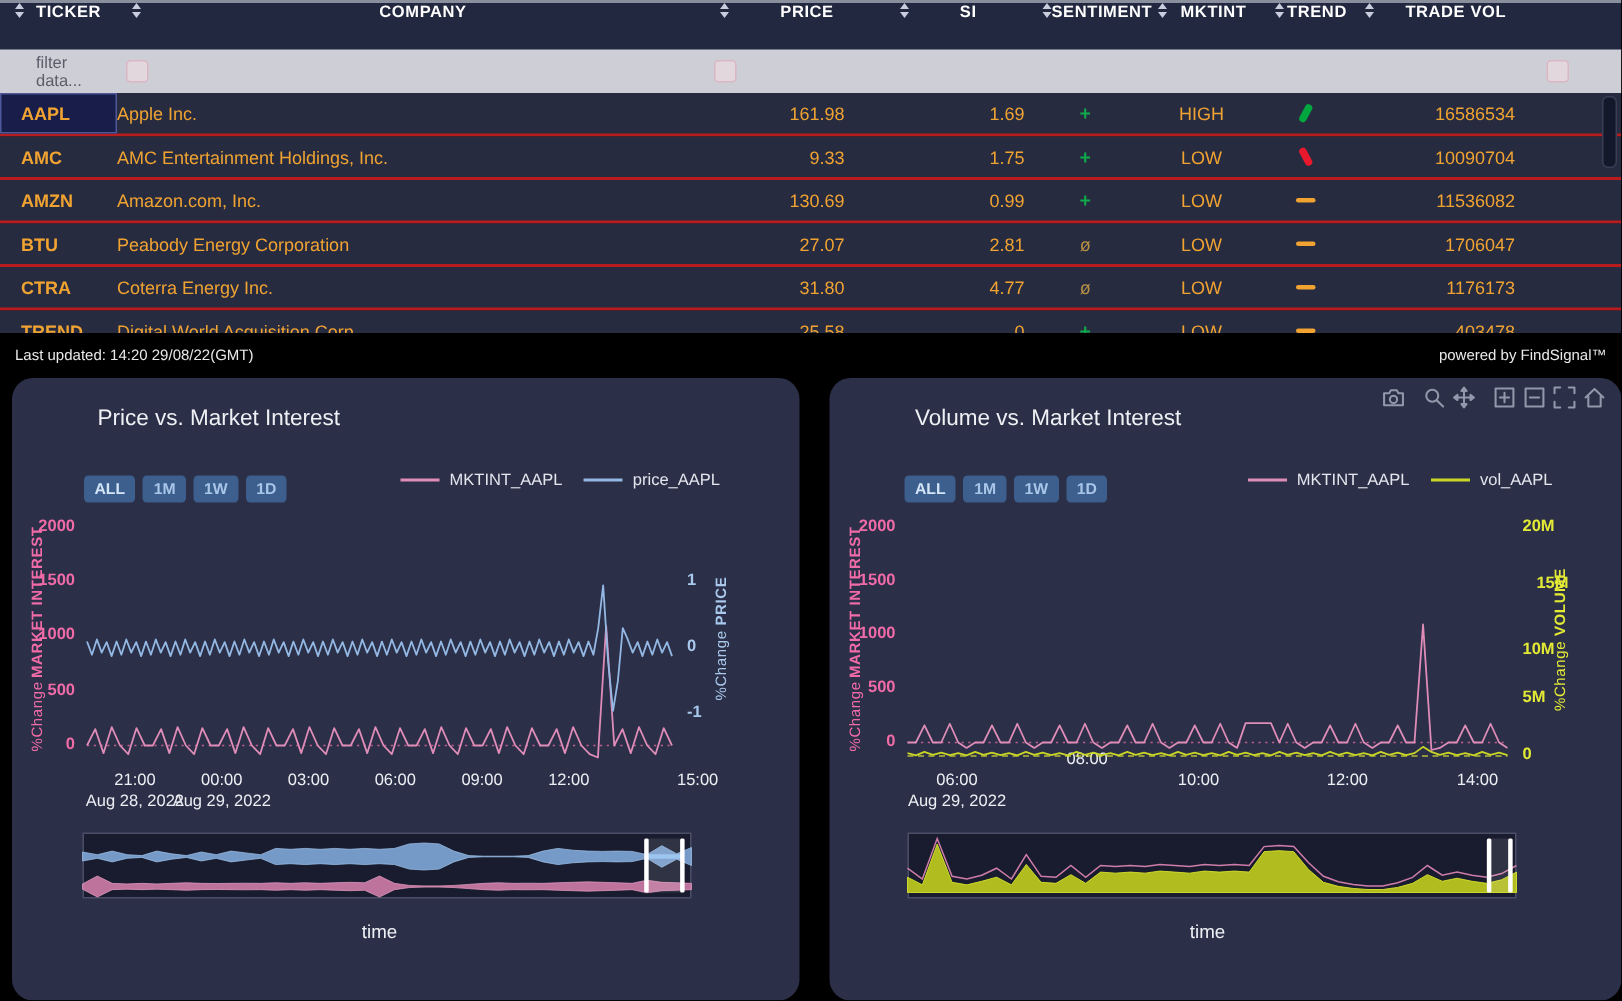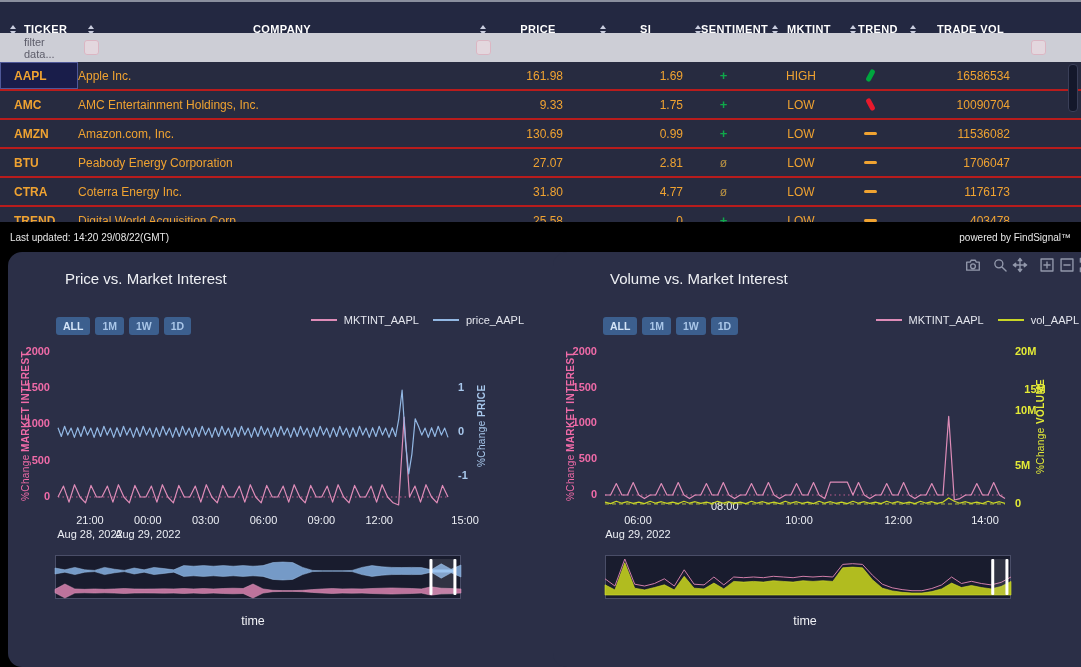--- a/index.html
+++ b/index.html
@@ -1,21 +1,21 @@
 <!DOCTYPE html>
 <html><head>
 <meta charset="utf-8">
 <style>
   html,body{margin:0;padding:0;background:#000;}
   .page{position:relative;width:1081px;height:667px;background:#000;font-family:"Liberation Sans",sans-serif;overflow:hidden;}
 
   
   .tgrid{display:grid;grid-template-columns:78px 392px 120px 95px 77px 78px 60px 125px 1fr;align-items:center;}
   .thead{position:absolute;top:0;left:0;right:0;height:33px;background:#232841;border-top:2px solid #8a8f9e;}
-  .hcell{display:flex;align-items:flex-end;height:100%;color:#fff;font-size:11px;font-weight:bold;letter-spacing:.4px;cursor:pointer;}
+  .hcell{display:flex;align-items:flex-start;height:100%;color:#fff;font-size:11px;font-weight:bold;letter-spacing:.4px;cursor:pointer;}
   .hlbl{flex:1;text-align:center;}
   .hcell.first .hlbl{flex:0;margin-left:8px;}
   .sorti{display:inline-flex;flex-direction:column;gap:2px;margin-left:10px;}
   .sorti .t-up{width:0;height:0;border-left:3.5px solid transparent;border-right:3.5px solid transparent;border-bottom:4px solid #c9cdde;}
   .sorti .t-dn{width:0;height:0;border-left:3.5px solid transparent;border-right:3.5px solid transparent;border-top:4px solid #c9cdde;}
   .filterrow{position:absolute;top:33px;left:0;right:0;height:29px;background:#cdced6;color:#5d5d6a;font-size:11px;}
   .fph{padding-left:24px;}
   .fbox{width:13px;height:13px;border:1px solid #e7a3b4;background:#f6e0e6;border-radius:3px;opacity:.55;margin-left:6px;}
   .rowswrap{position:absolute;top:62px;left:0;right:0;height:160px;overflow:hidden;}
   .trow{height:27px;border-bottom:2px solid #b91c1c;background:#272b40;font-size:12px;color:#f0a331;cursor:pointer;}
@@ -32,21 +32,21 @@
   .sent-zero{color:#b69043;font-size:12px;}
   .trendbar{border-radius:3px;}
   .trend-up{width:5px;height:13px;background:#00a63e;transform:rotate(28deg);}
   .trend-down{width:5px;height:13px;background:#e8192c;transform:rotate(-28deg);}
   .trend-flat{width:13px;height:3px;background:#f0a331;}
   .scrollthumb{position:absolute;right:3px;top:64px;width:8px;height:46px;background:#14182b;border:1px solid #3a3f58;border-radius:4px;cursor:pointer;}
 
   .statusbar{position:absolute;top:222px;left:0;right:0;height:30px;background:#000;color:#e9e9e9;font-size:10px;display:flex;justify-content:space-between;align-items:center;padding:0 10px;box-sizing:border-box;}
 
   
-  .panel{position:absolute;top:252px;height:415px;background:#2b2f47;border-radius:14px;overflow:hidden;padding-left:44px;}
+  .panel{position:absolute;top:252px;height:415px;background:#2b2f47;border-radius:14px;overflow:hidden;}
   .panel-left{left:8px;width:525px;}
   .panel-right{left:553px;width:528px;}
   .ctitle{position:absolute;left:57px;top:18px;color:#eef0f4;font-size:15px;}
   .xlabel{position:absolute;color:#f0f1f5;font-size:12.5px;transform:translateX(-50%);}
   .cbtn{display:inline-block;background:#3c5f8e;color:#a9c6e8;font-size:10.5px;font-weight:bold;padding:3px 7px;border-radius:3px;margin-right:5px;cursor:pointer;}
   .cbtn.active{color:#d3e4f7;}
   .btnrow{position:absolute;white-space:nowrap;}
   .legend{position:absolute;display:flex;align-items:center;font-size:11px;color:#e4e6ee;}
   .legitem{display:flex;align-items:center;margin-left:14px;cursor:pointer;}
   .leg-line{width:26px;height:2px;margin-right:7px;}
@@ -301,21 +301,21 @@
         </span>
       </div>
       <div class="ytick l" style="color: rgb(240, 107, 168); top: 93.0062px; left: 0px;">2000</div>
       <div class="ytick l" style="color: rgb(240, 107, 168); top: 128.752px; left: 0px;">1500</div>
       <div class="ytick l" style="color: rgb(240, 107, 168); top: 164.498px; left: 0px;">1000</div>
       <div class="ytick l" style="color: rgb(240, 107, 168); top: 200.244px; left: 0px;">500</div>
       <div class="ytick l" style="color: rgb(240, 107, 168); top: 235.989px; left: 0px;">0</div>
       <div class="vtitle" style="left: 12px; top: 93px; height: 162px; color: rgb(240, 107, 168);">%Change&nbsp;<b>MARKET INTEREST</b></div>
       <div class="ytick r" style="color: rgb(227, 234, 54); top: 93.0633px; left: 462px; width: 40px; text-align: left;">20M</div>
       <div class="ytick r" style="color: rgb(227, 234, 54); top: 131.038px; left: 462px; width: 40px; text-align: center;">15M</div>
-      <div class="ytick r" style="color: rgb(227, 234, 54); top: 152px; left: 462px; width: 40px; text-align: left;">10M</div>
+      <div class="ytick r" style="color: rgb(227, 234, 54); top: 175px; left: 462px; width: 40px; text-align: left;">10M</div>
       <div class="ytick r" style="color: rgb(227, 234, 54); top: 206.987px; left: 462px; width: 40px; text-align: left;">5M</div>
       <div class="ytick r" style="color: rgb(227, 234, 54); top: 244.962px; left: 462px; width: 40px; text-align: left;">0</div>
       <div class="vtitle" style="left: 482px; top: 93px; height: 162px; color: rgb(227, 234, 54);">%Change&nbsp;<b>VOLUME</b></div>
       <div class="xtick" style="left: 85px; top: 262px;">06:00</div>
       <div class="xtick" style="left: 171.75px; top: 248px;">08:00</div>
       <div class="xtick" style="left: 246px; top: 262px;">10:00</div>
       <div class="xtick" style="left: 345.25px; top: 262px;">12:00</div>
       <div class="xtick" style="left: 432px; top: 262px;">14:00</div>
       <div class="xdate" style="left: 85px; top: 276px;">Aug 29, 2022</div>
       <svg class="plot-svg" width="400" height="162" style="left: 52px; top: 93px;">

